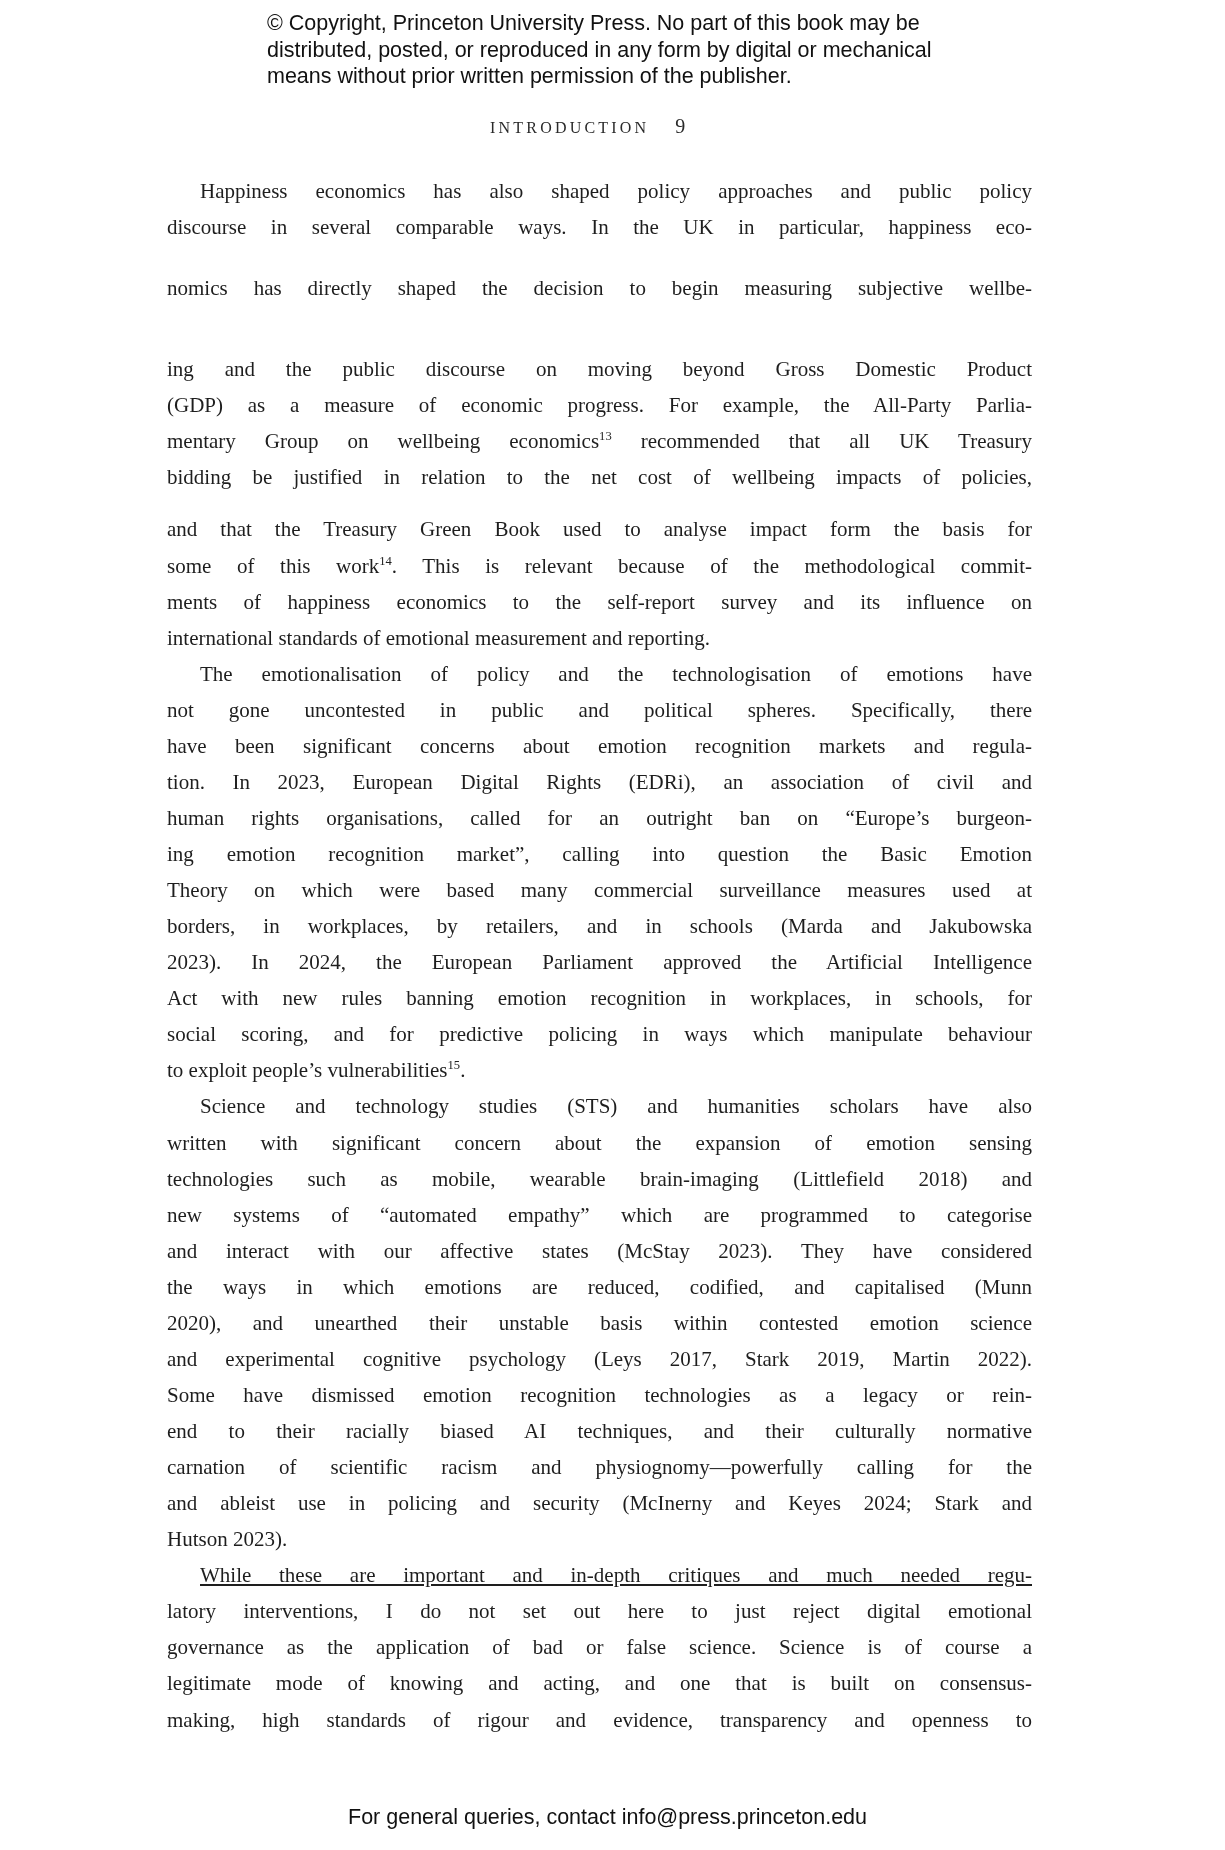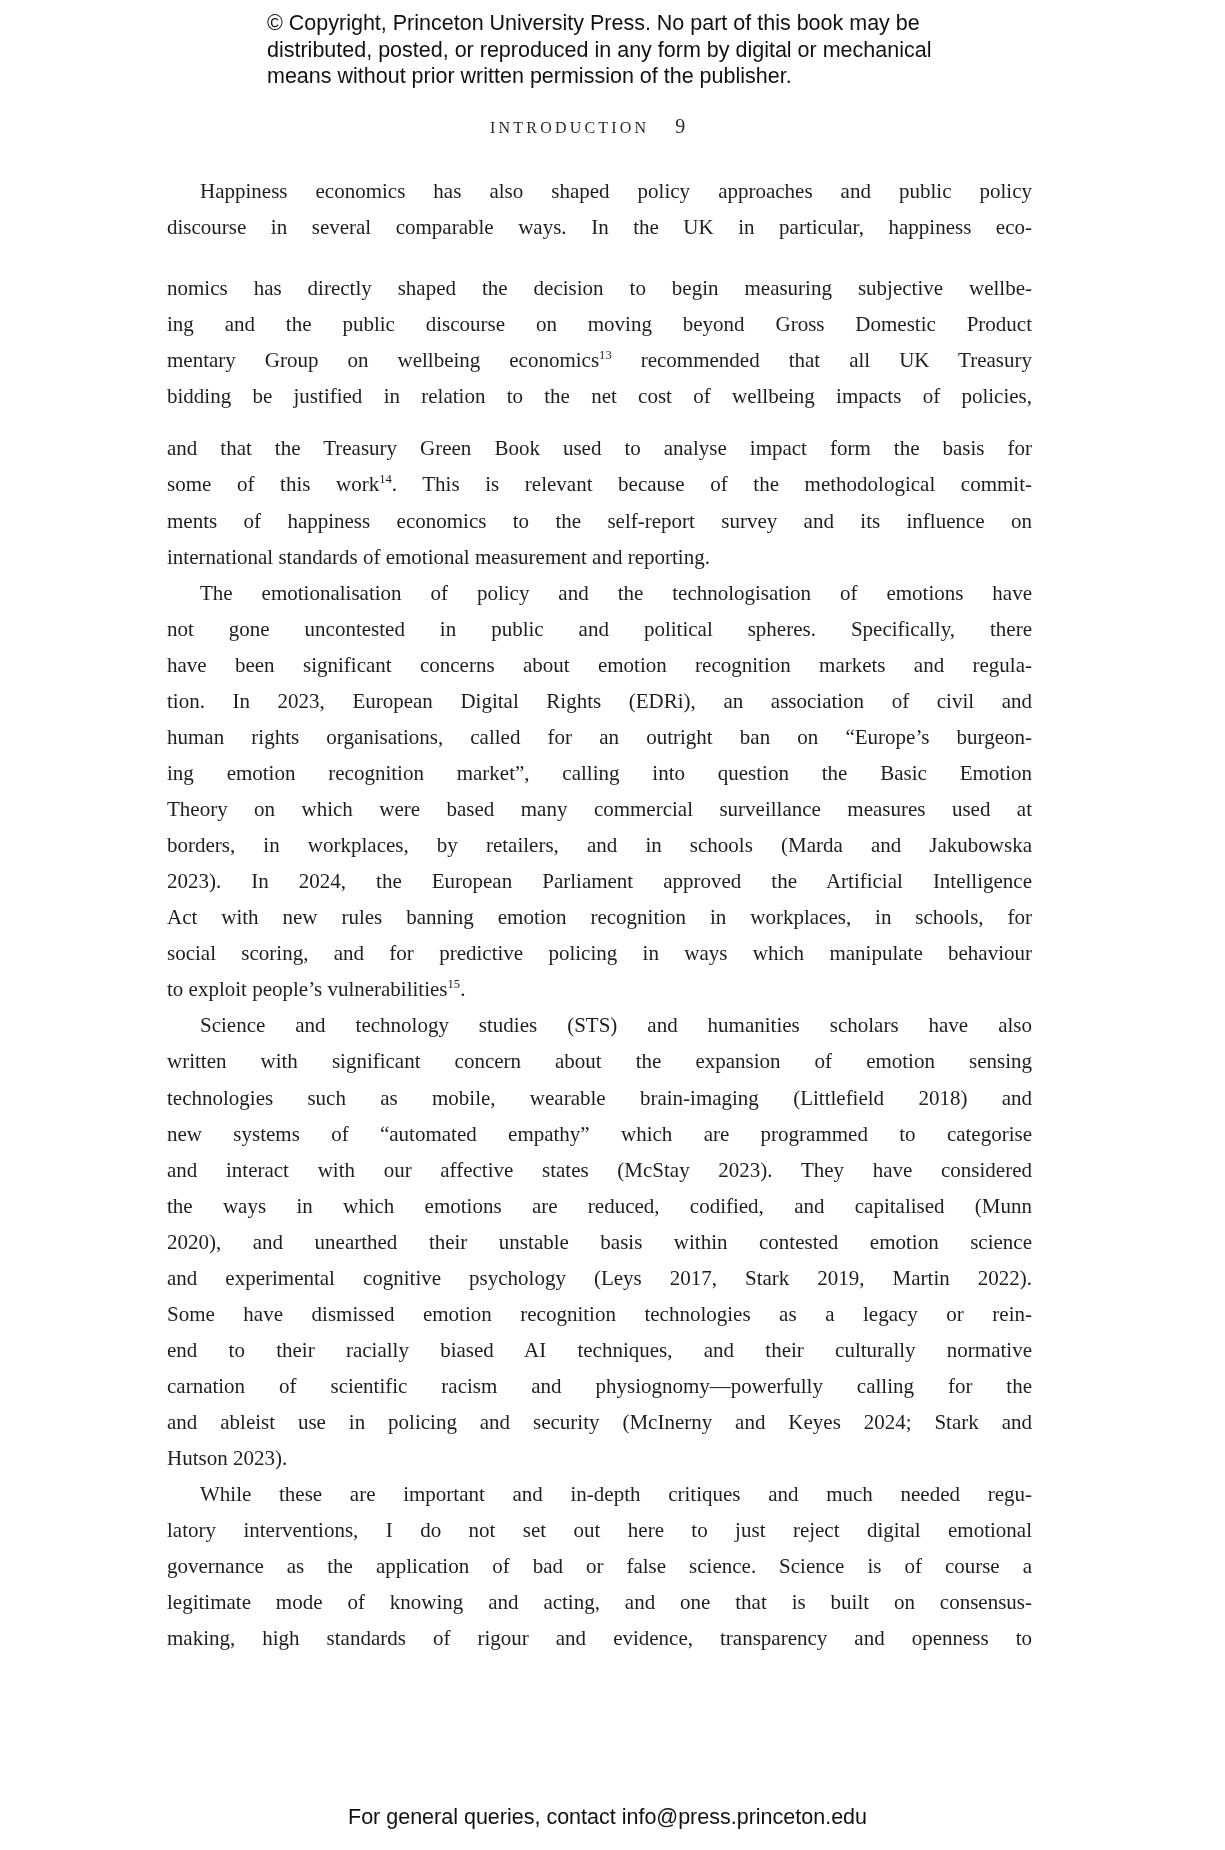--- a/index.html
+++ b/index.html
@@ -43,21 +43,22 @@
 <div class="running-head">
   <span>INTRODUCTION</span><span class="pg">9</span>
 </div>
 
 <div class="body-text">
 
   <div>
     <span class="ln indent" style="white-space: nowrap; display: block; text-align: left; word-spacing: 0px;">Happiness economics has also shaped policy approaches and public policy</span>
     <span class="ln" style="white-space: nowrap; display: block; text-align: left; word-spacing: 0px;">discourse in several comparable ways. In the UK in particular, happiness eco-</span>
     <span class="ln" style="white-space: nowrap; display: block; text-align: left; word-spacing: 0px; margin-top: 25px;">nomics has directly shaped the decision to begin measuring subjective wellbe-</span>
-    <span class="ln" style="white-space: nowrap; display: block; text-align: left; word-spacing: 0px;">ing and the public discourse on moving beyond Gross Domestic Product</span>
+    <span class="ln" style="white-space: nowrap; display: block; text-align: left; word-spacing: 0px; margin-top: 45px;">ing and the public discourse on moving beyond Gross Domestic Product</span>
+    <span class="ln" style="white-space: nowrap; display: block; text-align: left; word-spacing: 0px;">(GDP) as a measure of economic progress. For example, the All-Party Parlia-</span>
     <span class="ln" style="white-space: nowrap; display: block; text-align: left; word-spacing: 0px;"><span>mentary Group on wellbeing economics</span><sup>13</sup><span> recommended that all UK Treasury</span></span>
     <span class="ln" style="white-space: nowrap; display: block; text-align: left; word-spacing: 0px;">bidding be justified in relation to the net cost of wellbeing impacts of policies,</span>
     <span class="ln" style="white-space: nowrap; display: block; text-align: center; word-spacing: 0px; margin-top: 16px;">and that the Treasury Green Book used to analyse impact form the basis for</span>
     <span class="ln" style="white-space: nowrap; display: block; text-align: left; word-spacing: 0px;"><span>some of this work</span><sup>14</sup><span>. This is relevant because of the methodological commit-</span></span>
     <span class="ln" style="white-space: nowrap; display: block; text-align: left; word-spacing: 0px;">ments of happiness economics to the self-report survey and its influence on</span>
     <span class="ln last">international standards of emotional measurement and reporting.</span>
   </div>
 
   <div>
     <span class="ln indent" style="white-space: nowrap; display: block; text-align: left; word-spacing: 0px;">The emotionalisation of policy and the technologisation of emotions have</span>
@@ -84,21 +85,21 @@
     <span class="ln" style="white-space: nowrap; display: block; text-align: left; word-spacing: 0px;">2020), and unearthed their unstable basis within contested emotion science</span>
     <span class="ln" style="white-space: nowrap; display: block; text-align: left; word-spacing: 0px;">and experimental cognitive psychology (Leys 2017, Stark 2019, Martin 2022).</span>
     <span class="ln" style="white-space: nowrap; display: block; text-align: left; word-spacing: 0px;">Some have dismissed emotion recognition technologies as a legacy or rein-</span>
     <span class="ln" style="white-space: nowrap; display: block; text-align: left; word-spacing: 0px;">end to their racially biased AI techniques, and their culturally normative</span>
     <span class="ln" style="white-space: nowrap; display: block; text-align: left; word-spacing: 0px;">carnation of scientific racism and physiognomy—powerfully calling for the</span>
     <span class="ln" style="white-space: nowrap; display: block; text-align: left; word-spacing: 0px;">and ableist use in policing and security (McInerny and Keyes 2024; Stark and</span>
     <span class="ln last">Hutson 2023).</span>
   </div>
 
   <div>
-    <span class="ln indent" style="white-space: nowrap; display: block; text-align: left; word-spacing: 0px;">While these are important and in-depth critiques and much needed regu-</span>
+    <span class="ln indent" style="white-space: nowrap; display: block; text-align: left; word-spacing: 0px; text-decoration: underline;">While these are important and in-depth critiques and much needed regu-</span>
     <span class="ln" style="white-space: nowrap; display: block; text-align: left; word-spacing: 0px;">latory interventions, I do not set out here to just reject digital emotional</span>
     <span class="ln" style="white-space: nowrap; display: block; text-align: left; word-spacing: 0px;">governance as the application of bad or false science. Science is of course a</span>
     <span class="ln" style="white-space: nowrap; display: block; text-align: left; word-spacing: 0px;">legitimate mode of knowing and acting, and one that is built on consensus-</span>
     <span class="ln" style="white-space: nowrap; display: block; text-align: left; word-spacing: 0px;">making, high standards of rigour and evidence, transparency and openness to</span>
   </div>
 </div>
 
 <div class="footer">For general queries, contact info@press.princeton.edu</div>
 
 </body></html>

